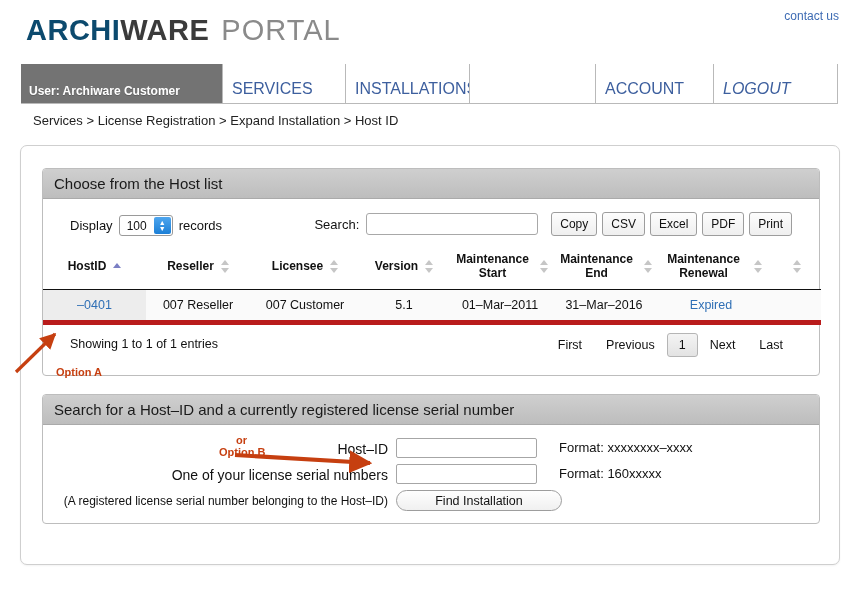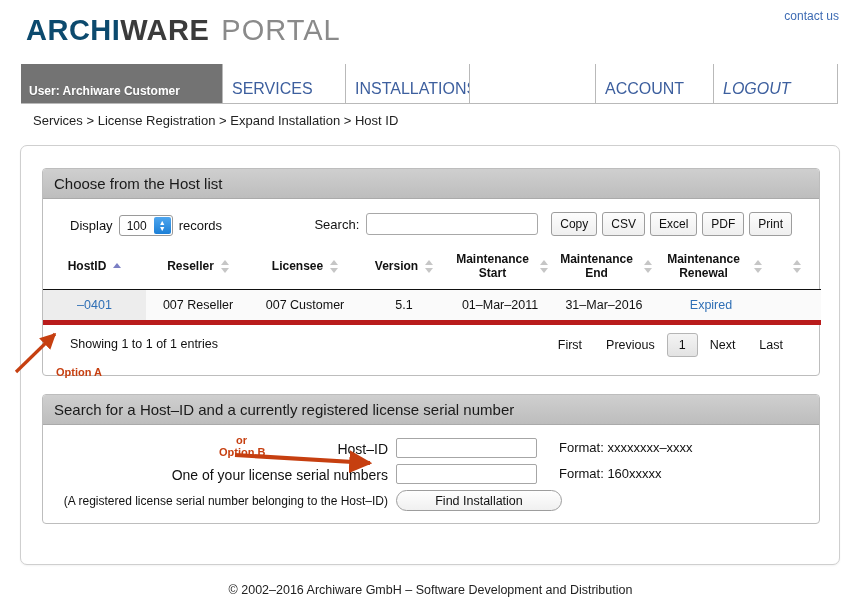--- a/index.html
+++ b/index.html
@@ -419,21 +419,20 @@
           <div class="frow">
             <span class="lbl small">(A registered license serial number belonging to the Host–ID)</span>
             <button class="find-btn">Find Installation</button>
           </div>
         </div>
       </div>
     </div>
 
   </div>
 
-  <div class="footer">© 2002–2016 Archiware GmbH – Software Development and Distribution</div>
 
   <svg class="anno-svg" width="861" height="616">
     <defs>
       <marker id="arrowA" viewBox="0 0 10 10" refX="9" refY="5" markerWidth="5" markerHeight="5" orient="auto-start-reverse">
         <path d="M 0 0 L 10 5 L 0 10 z" fill="#c63f10"></path>
       </marker>
       <marker id="arrowB" viewBox="0 0 10 10" refX="9" refY="5" markerWidth="5.5" markerHeight="5.5" orient="auto-start-reverse">
         <path d="M 0 0 L 10 5 L 0 10 z" fill="#c63f10"></path>
       </marker>
     </defs>

